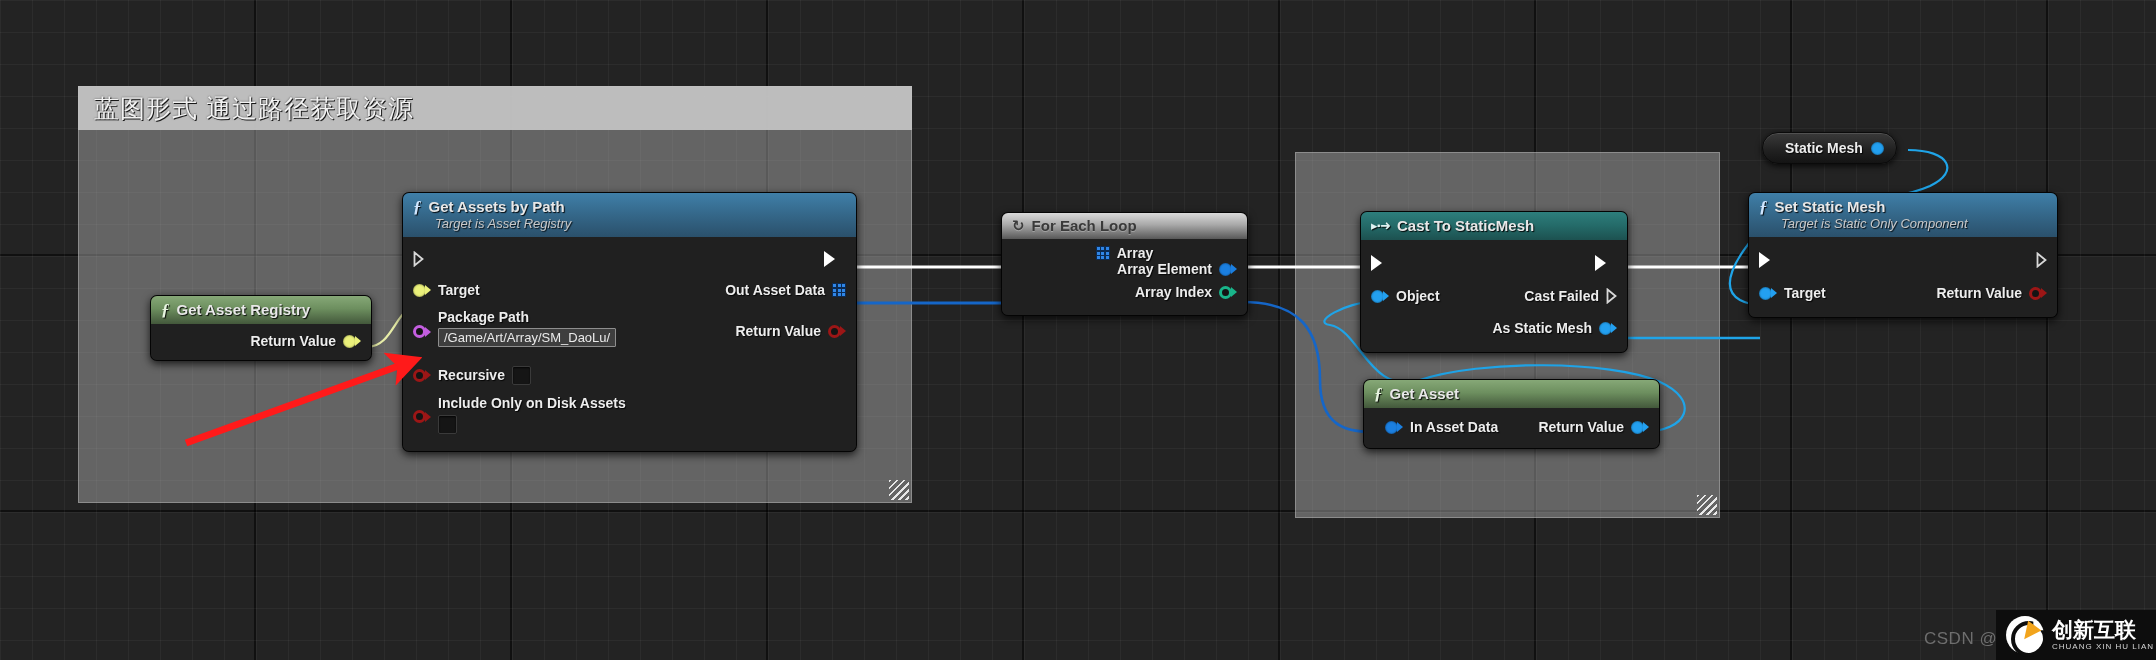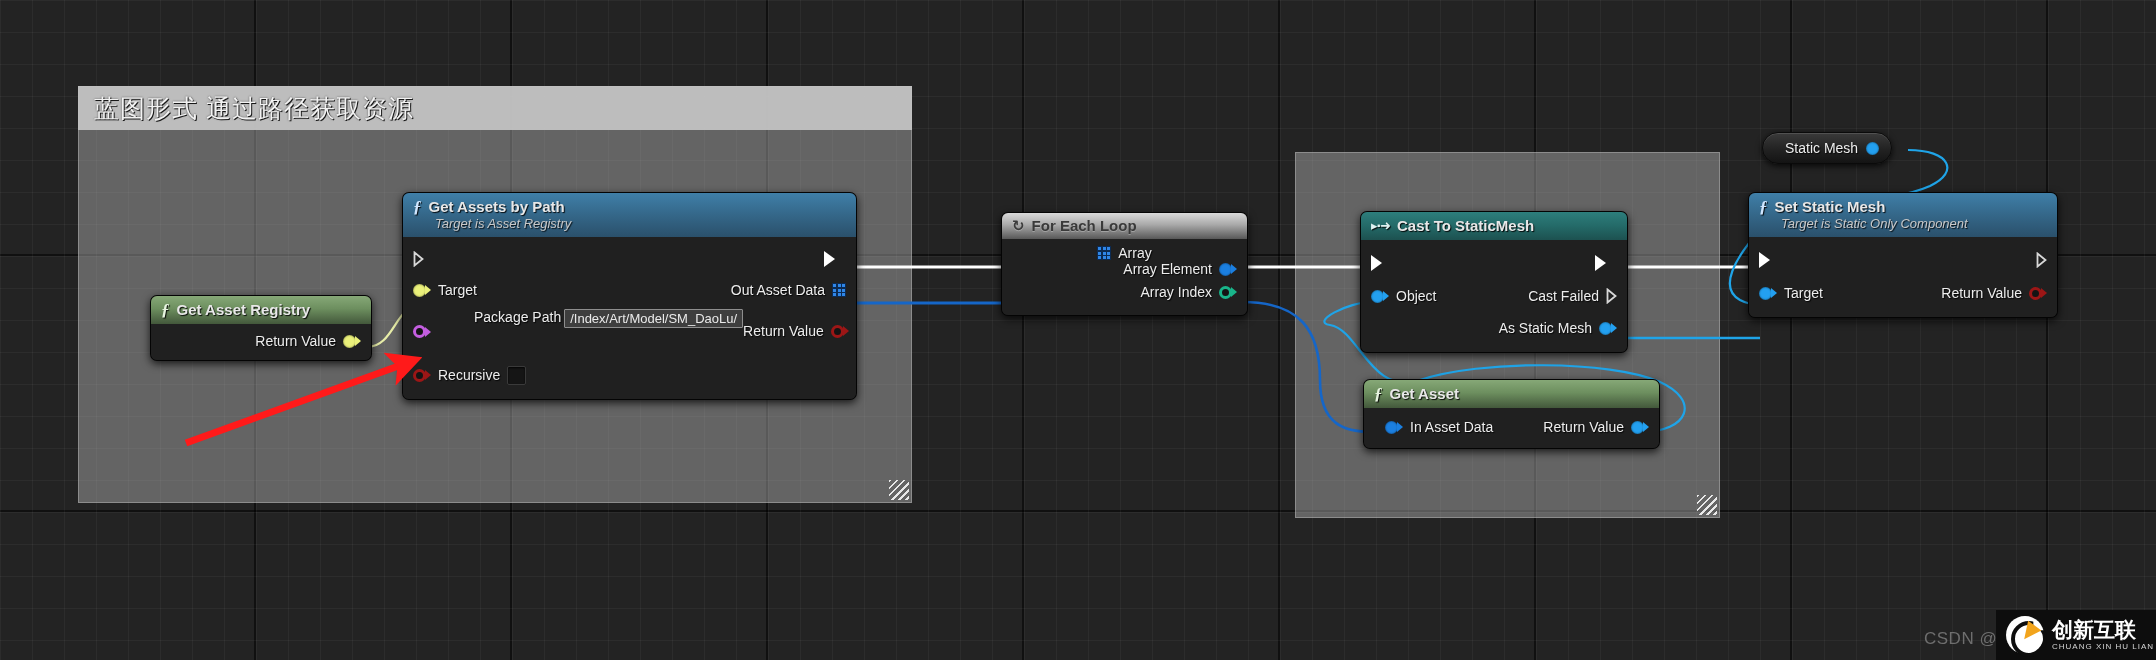--- a/index.html
+++ b/index.html
@@ -109,21 +109,21 @@
   .row{
     position:relative;
     display:flex;
     align-items:center;
     min-height:26px;
     padding:0 10px;
     box-sizing:border-box;
   }
   .row .lft{display:flex;align-items:center;gap:7px;}
   .row .rgt{display:flex;align-items:center;gap:7px;margin-left:auto;}
-  .plabel{font-size:14px;color:#ededed;white-space:nowrap;text-shadow:1px 1px 1px rgba(0,0,0,0.85);}
+  .plabel{font-size:14px;color:#ededed;white-space:nowrap;text-shadow:1px 1px 1px rgba(0,0,0,0.85);font-weight:bold;}
 
   
   .pin{width:13px;height:13px;flex:0 0 13px;position:relative;}
   .pin.exec{
     width:0;height:0;flex:0 0 11px;
     border-top:8px solid transparent;
     border-bottom:8px solid transparent;
     border-left:11px solid #fff;
   }
   .pin.exec-hollow{
@@ -335,23 +335,23 @@
           </span>
         </div>
       </div>
 
       <div class="row" style="min-height:54px;align-items:flex-start;padding-top:4px;">
         <div class="lft" style="align-items:flex-start;">
           <span class="pin-wrap" style="margin-top:16px;">
             <span class="pin-ring" style="border-color:#c45ee0;"></span>
             <span class="pin-arrow" style="border-left-color:#c45ee0;"></span>
           </span>
-          <div style="display:flex;flex-direction:row;gap:3px;margin-left:36px;">
+          <div style="display:flex;flex-direction:column;gap:3px;">
             <span class="plabel">Package Path</span>
-            <span class="txtfield">/Index/Art/Model/SM_DaoLu/</span>
+            <span class="txtfield">/Game/Art/Array/SM_DaoLu/</span>
           </div>
         </div>
         <div class="rgt" style="margin-top:14px;">
           <span class="plabel">Return Value</span>
           <span class="pin-wrap">
             <span class="pin-ring" style="border-color:#9c1616;"></span>
             <span class="pin-arrow" style="border-left-color:#9c1616;"></span>
           </span>
         </div>
       </div>
@@ -360,20 +360,32 @@
         <div class="lft">
           <span class="pin-wrap">
             <span class="pin-ring" style="border-color:#9c1616;"></span>
             <span class="pin-arrow" style="border-left-color:#9c1616;"></span>
           </span>
           <span class="plabel">Recursive</span>
           <span class="chk"></span>
         </div>
       </div>
 
+      <div class="row" style="min-height:52px;align-items:flex-start;padding-top:4px;">
+        <div class="lft" style="align-items:flex-start;">
+          <span class="pin-wrap" style="margin-top:15px;">
+            <span class="pin-ring" style="border-color:#9c1616;"></span>
+            <span class="pin-arrow" style="border-left-color:#9c1616;"></span>
+          </span>
+          <div style="display:flex;flex-direction:column;gap:4px;">
+            <span class="plabel">Include Only on Disk Assets</span>
+            <span class="chk"></span>
+          </div>
+        </div>
+      </div>
 
     </div>
   </div>
 
   <div class="node" style="left:1001px;top:212px;width:247px;">
     <div class="nhead flow" style="padding:4px 12px 5px 10px;">
       <div class="ntitle dark">
         <span class="loop-icon">↻</span>
         <span>For Each Loop</span>
       </div>

